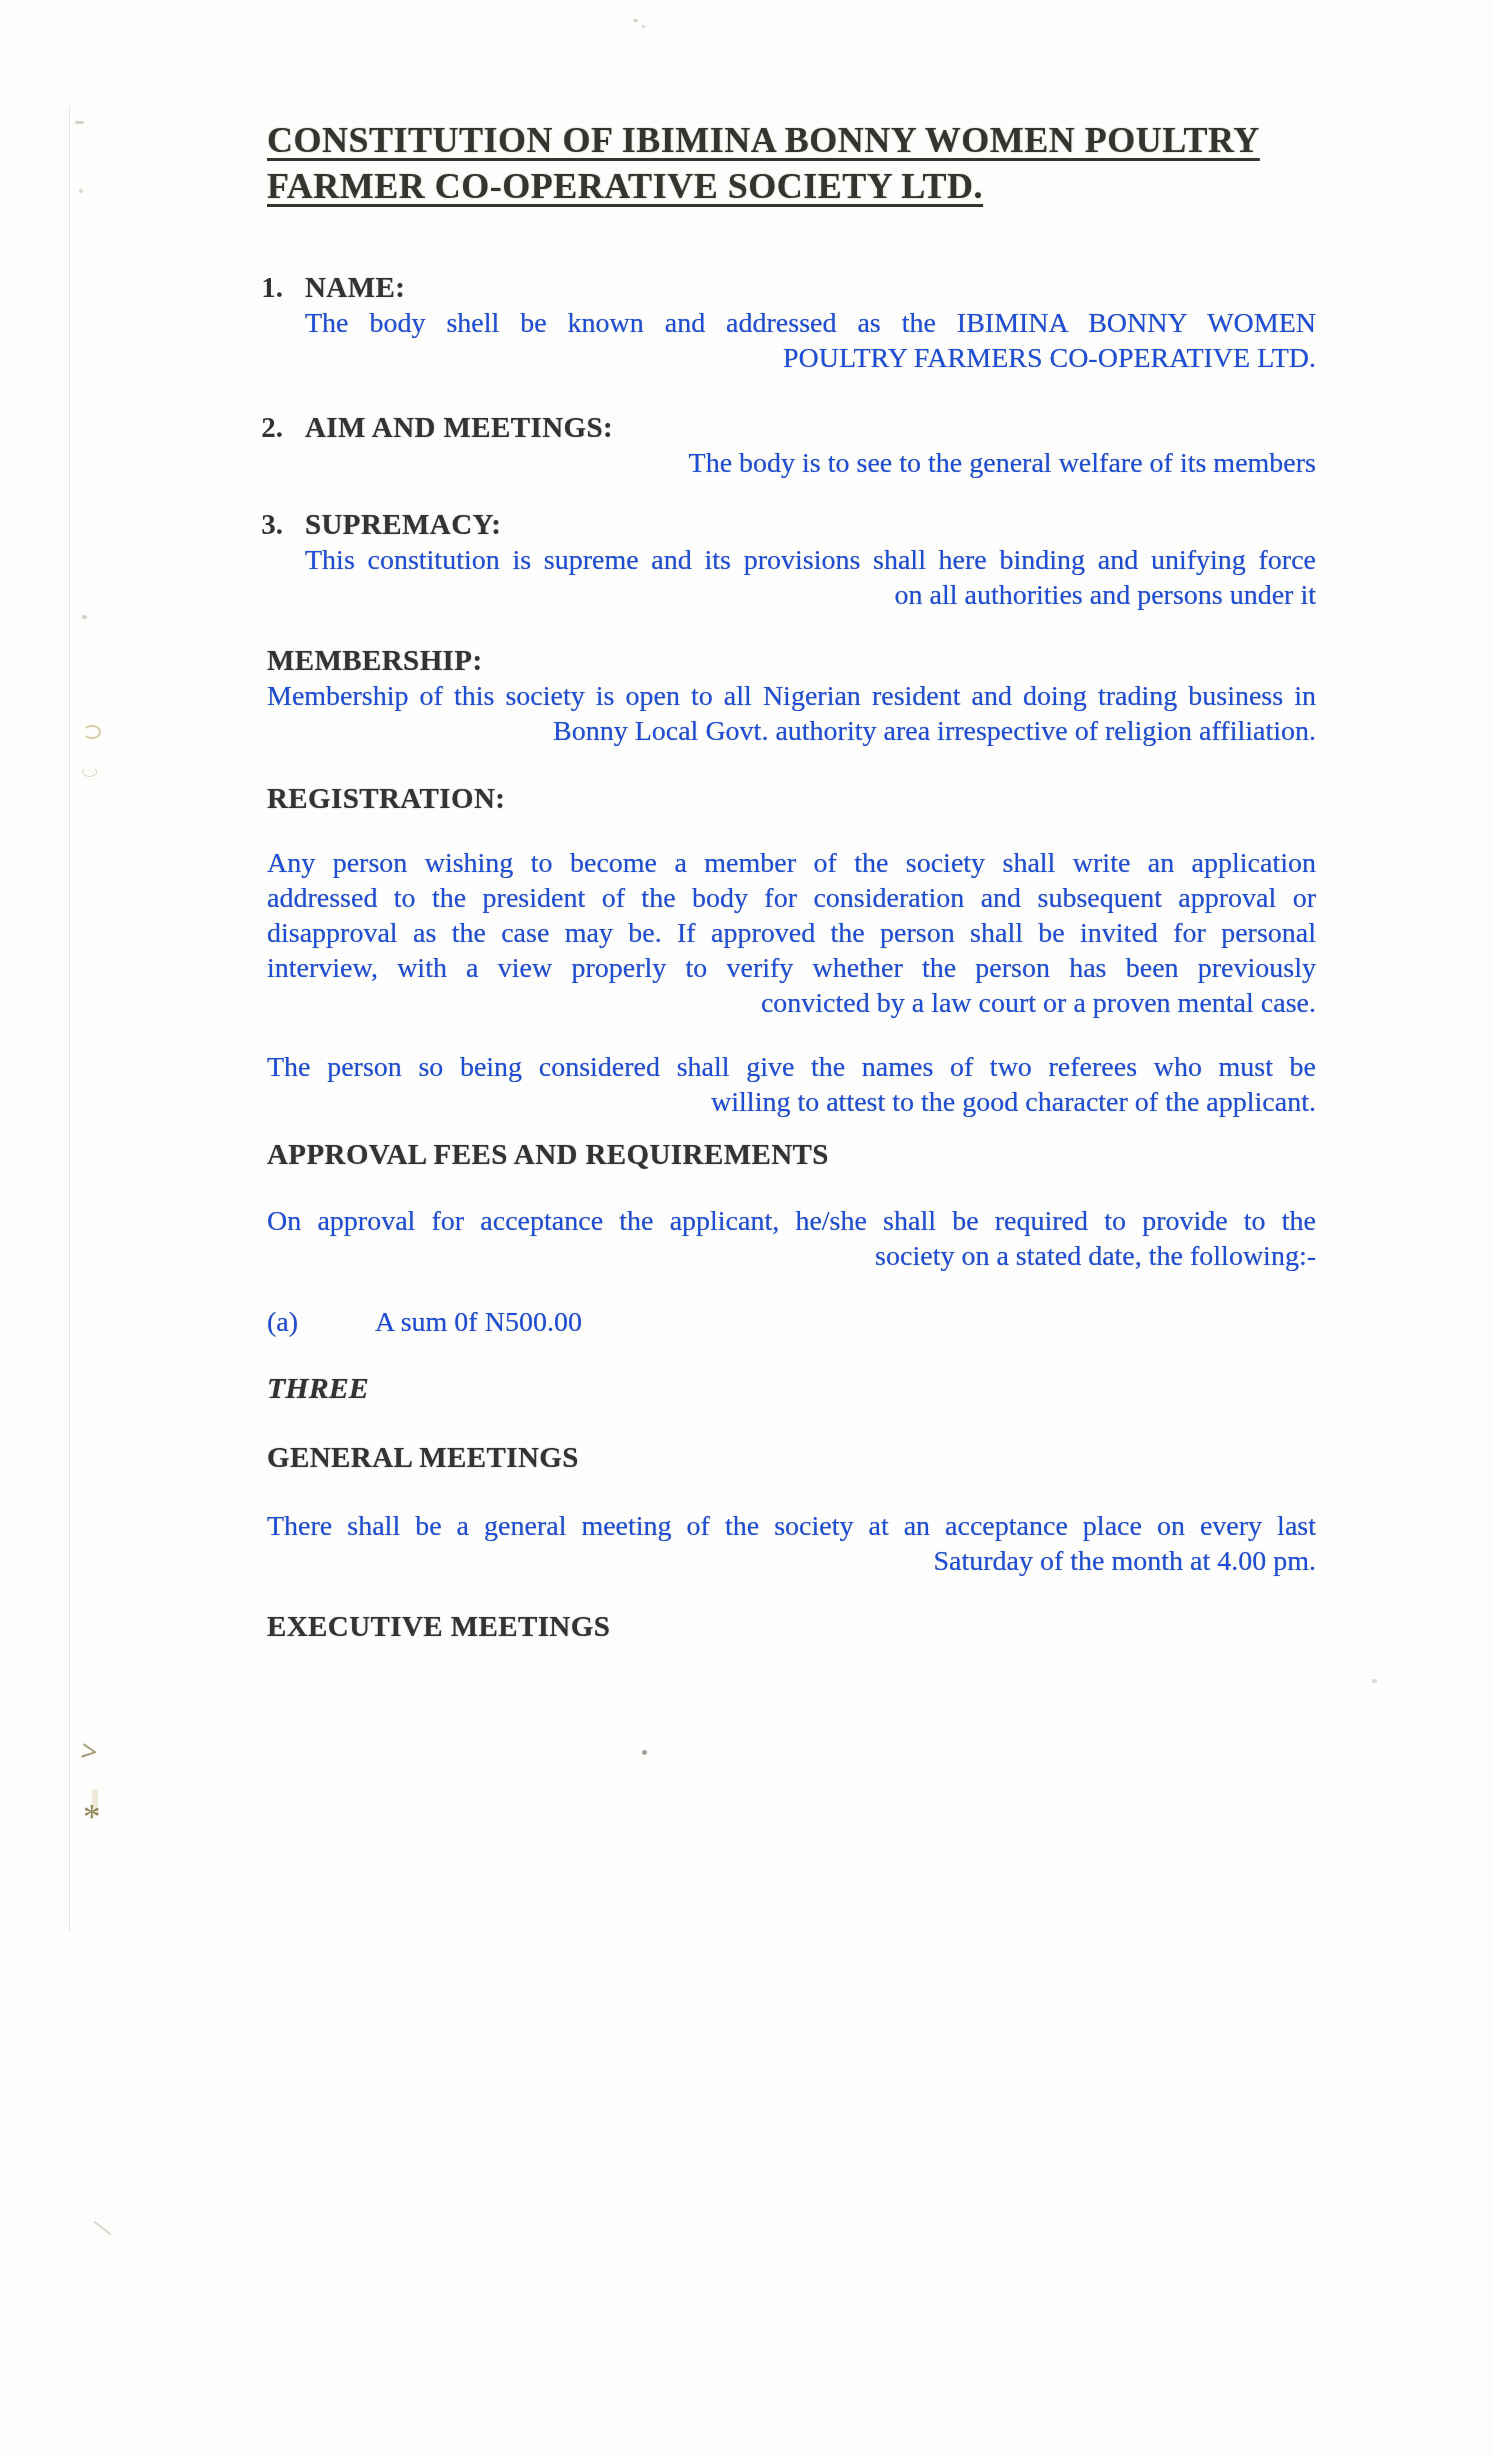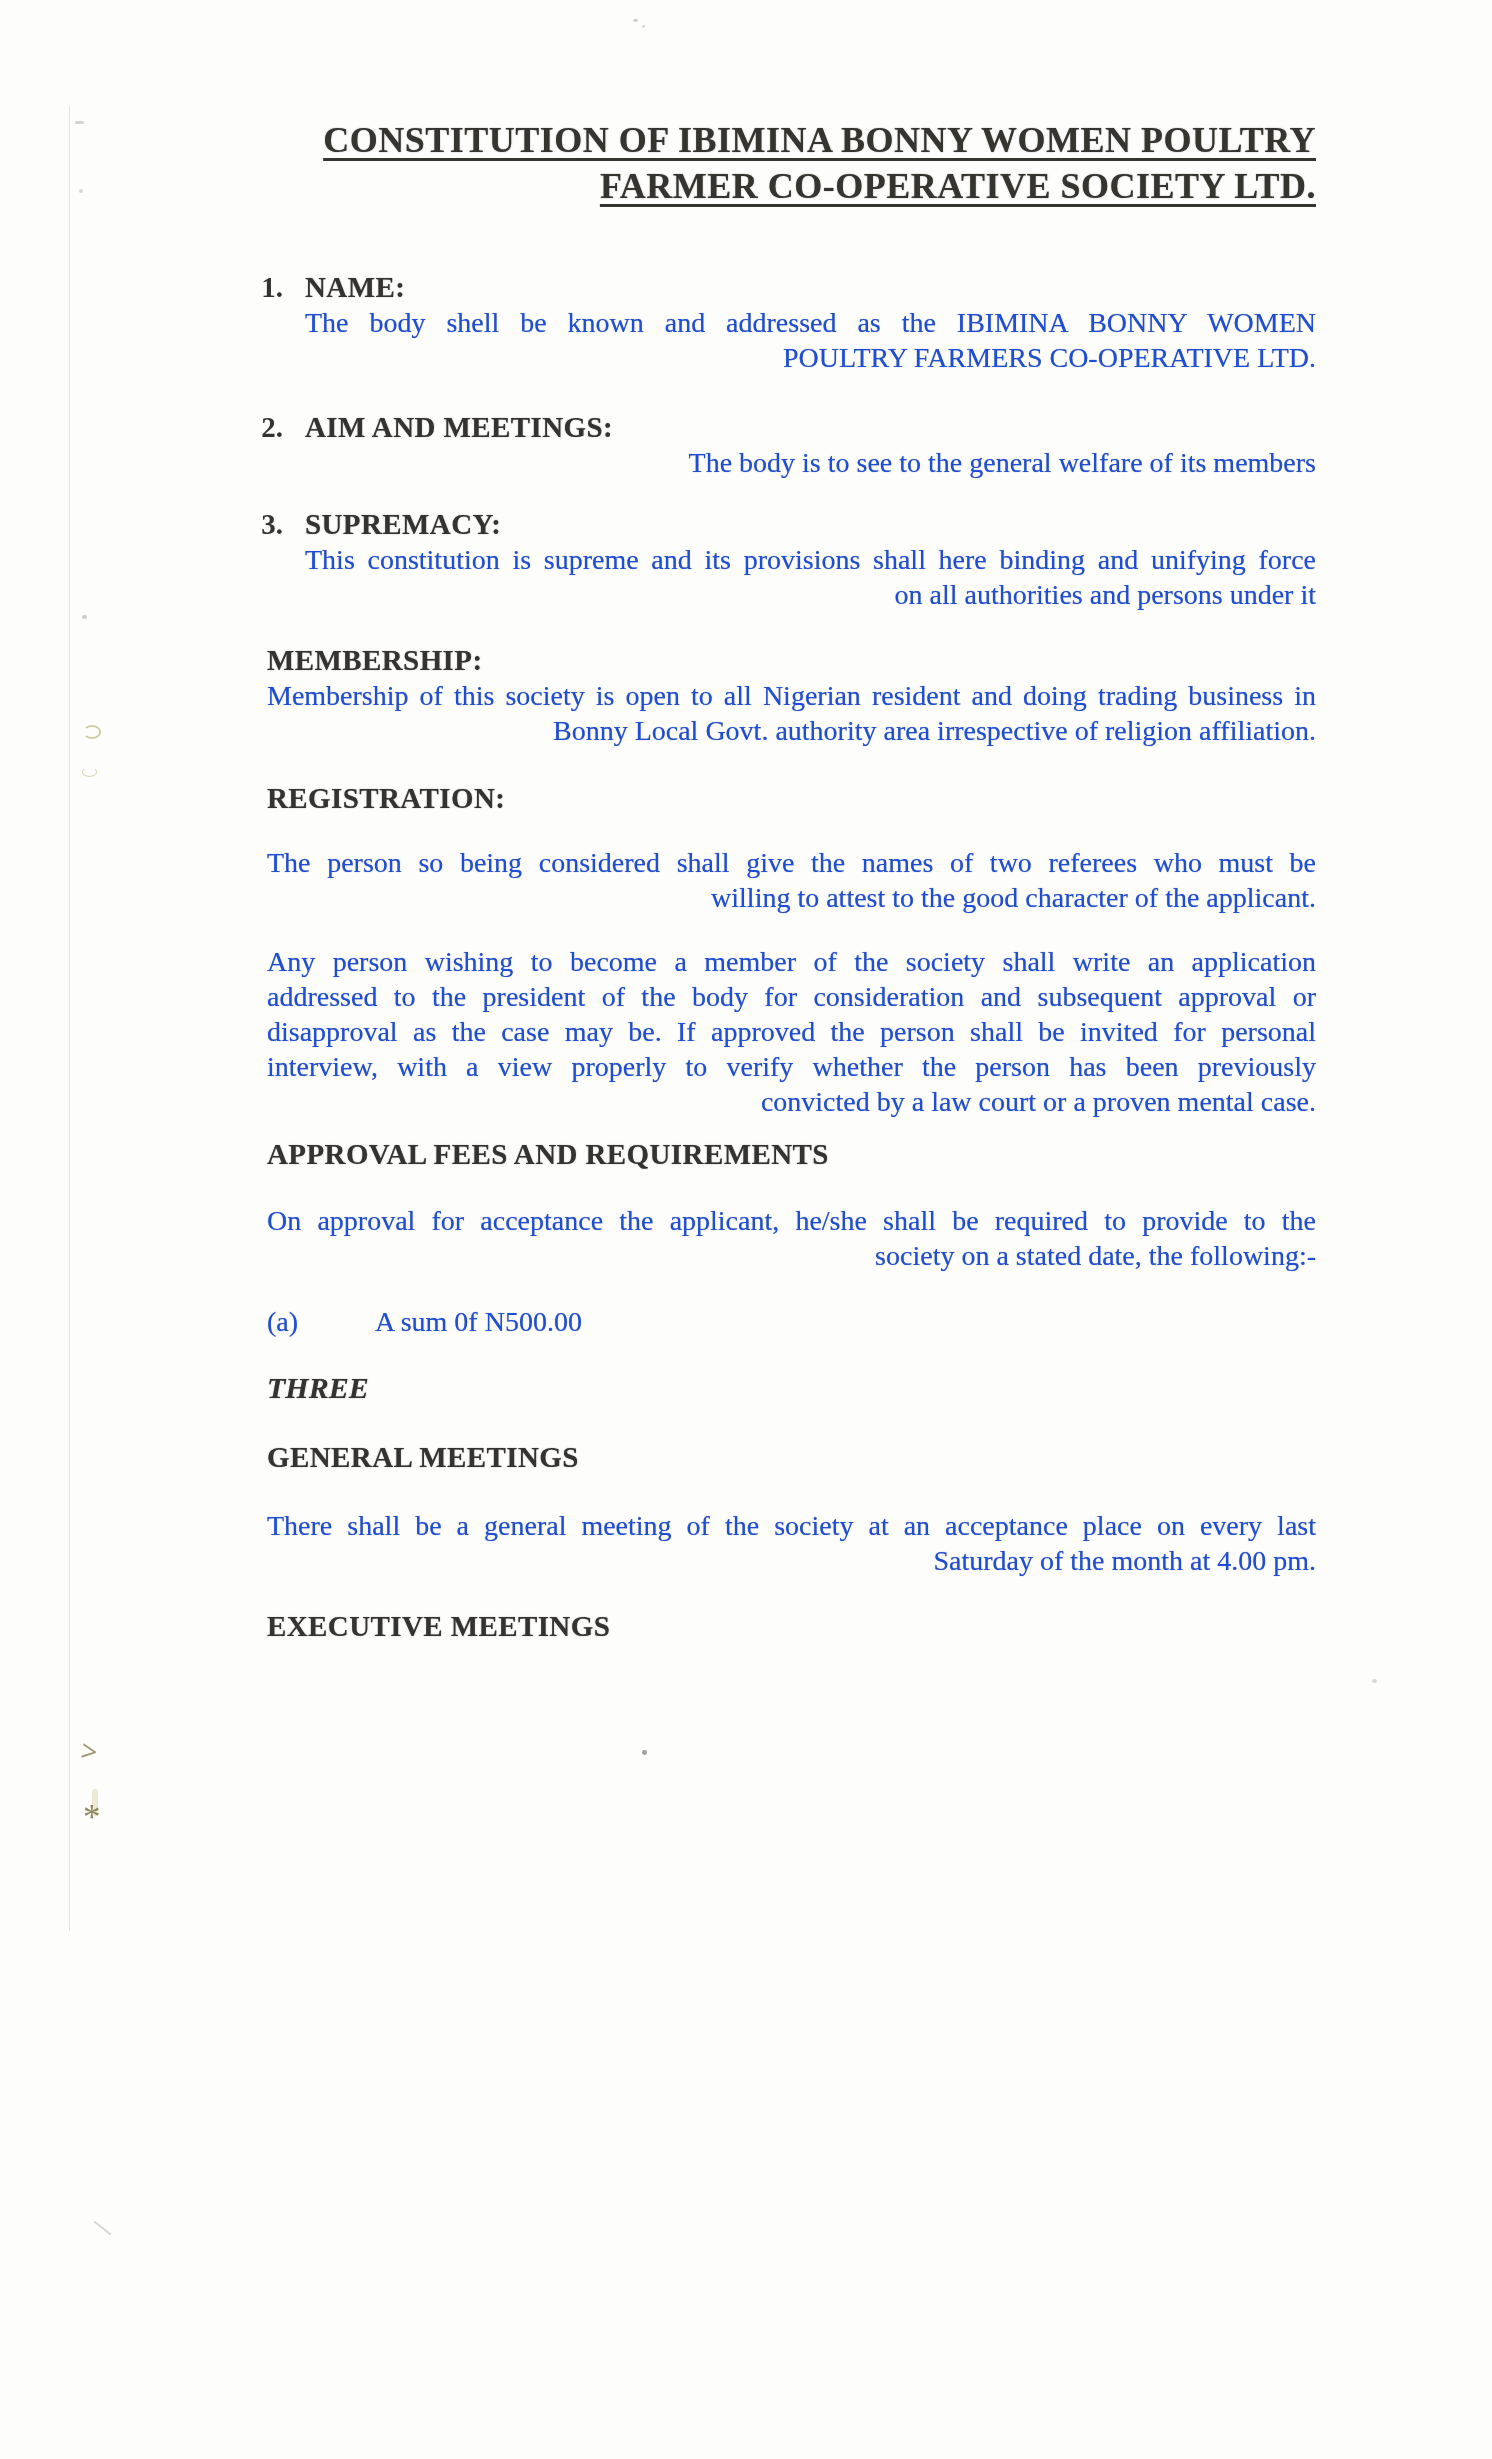--- a/index.html
+++ b/index.html
@@ -12,21 +12,21 @@
   }
   .page{position:relative;width:1493px;height:2459px;background:#fdfdfb;}
   .content{position:absolute;left:267px;top:0;width:1049px;}
   .txt{
     font-size:28px;line-height:35px;color:#1d4ed8;
     text-shadow:0 0 1px rgba(62,60,56,.5);
   }
   .jl{text-align:justify;text-align-last:justify;}
   .ll{text-align:right;}
   .doc-title{
-    text-align:right;font-weight:bold;font-size:36px;line-height:46px;
+    text-align:left;font-weight:bold;font-size:36px;line-height:46px;
     color:#35342f;letter-spacing:0.5px;
     text-shadow:0 0 1.3px rgba(55,53,48,.55);
   }
   .doc-title .tl{
     text-decoration:underline;
     text-decoration-thickness:3.4px;
     text-underline-offset:5.8px;
   }
   .title-block{margin-top:117px;}
   .hd{
@@ -112,30 +112,30 @@
 
     <div style="margin-top:31px;">
       <div class="hd">MEMBERSHIP:</div>
       <div class="txt jl">Membership of this society is open to all Nigerian resident and doing trading business in</div>
       <div class="txt ll">Bonny Local Govt. authority area irrespective of religion affiliation.</div>
     </div>
 
     <div class="hd" style="margin-top:33px;">REGISTRATION:</div>
 
     <div style="margin-top:29px;">
-      <div class="txt jl">The person so being considered shall give the names of two referees who must be</div>
-      <div class="txt ll">willing to attest to the good character of the applicant.</div>
-    </div>
-
-    <div style="margin-top:29px;">
       <div class="txt jl">Any person wishing to become a member of the society shall write an application</div>
       <div class="txt jl">addressed to the president of the body for consideration and subsequent approval or</div>
       <div class="txt jl">disapproval as the case may be. If approved the person shall be invited for personal</div>
       <div class="txt jl">interview, with a view properly to verify whether the person has been previously</div>
       <div class="txt ll">convicted by a law court or a proven mental case.</div>
+    </div>
+
+    <div style="margin-top:29px;">
+      <div class="txt jl">The person so being considered shall give the names of two referees who must be</div>
+      <div class="txt ll">willing to attest to the good character of the applicant.</div>
     </div>
 
     <div class="hd" style="margin-top:18px;">APPROVAL FEES AND REQUIREMENTS</div>
 
     <div style="margin-top:31px;">
       <div class="txt jl">On approval for acceptance the applicant, he/she shall be required to provide to the</div>
       <div class="txt ll">society on a stated date, the following:-</div>
     </div>
 
     <div class="txt fees-row" style="margin-top:31px;">

